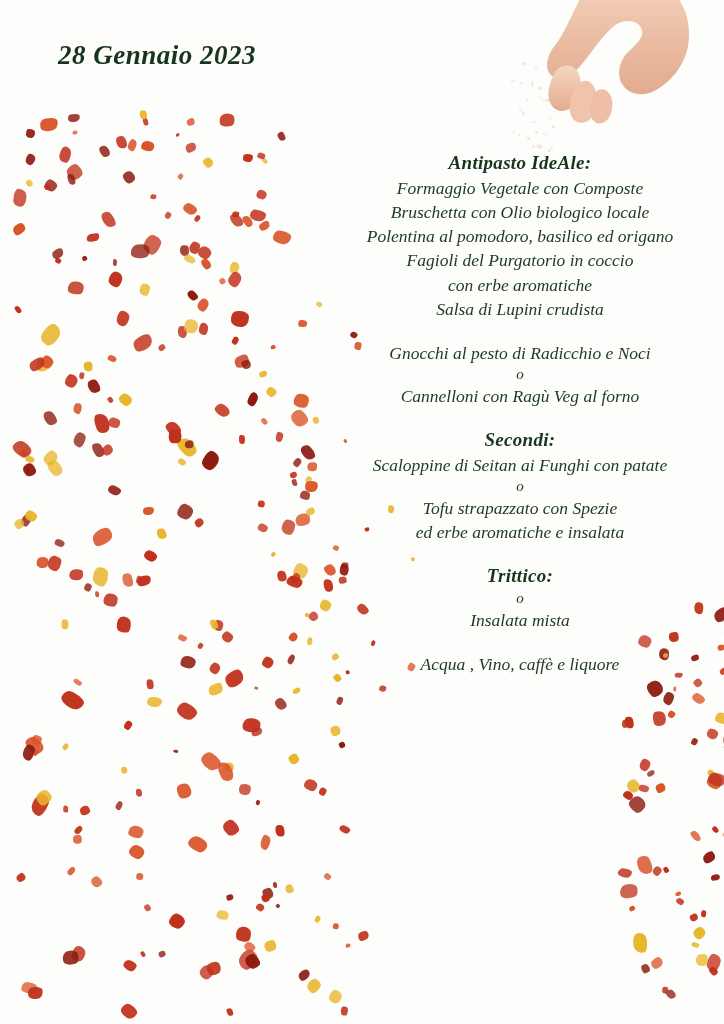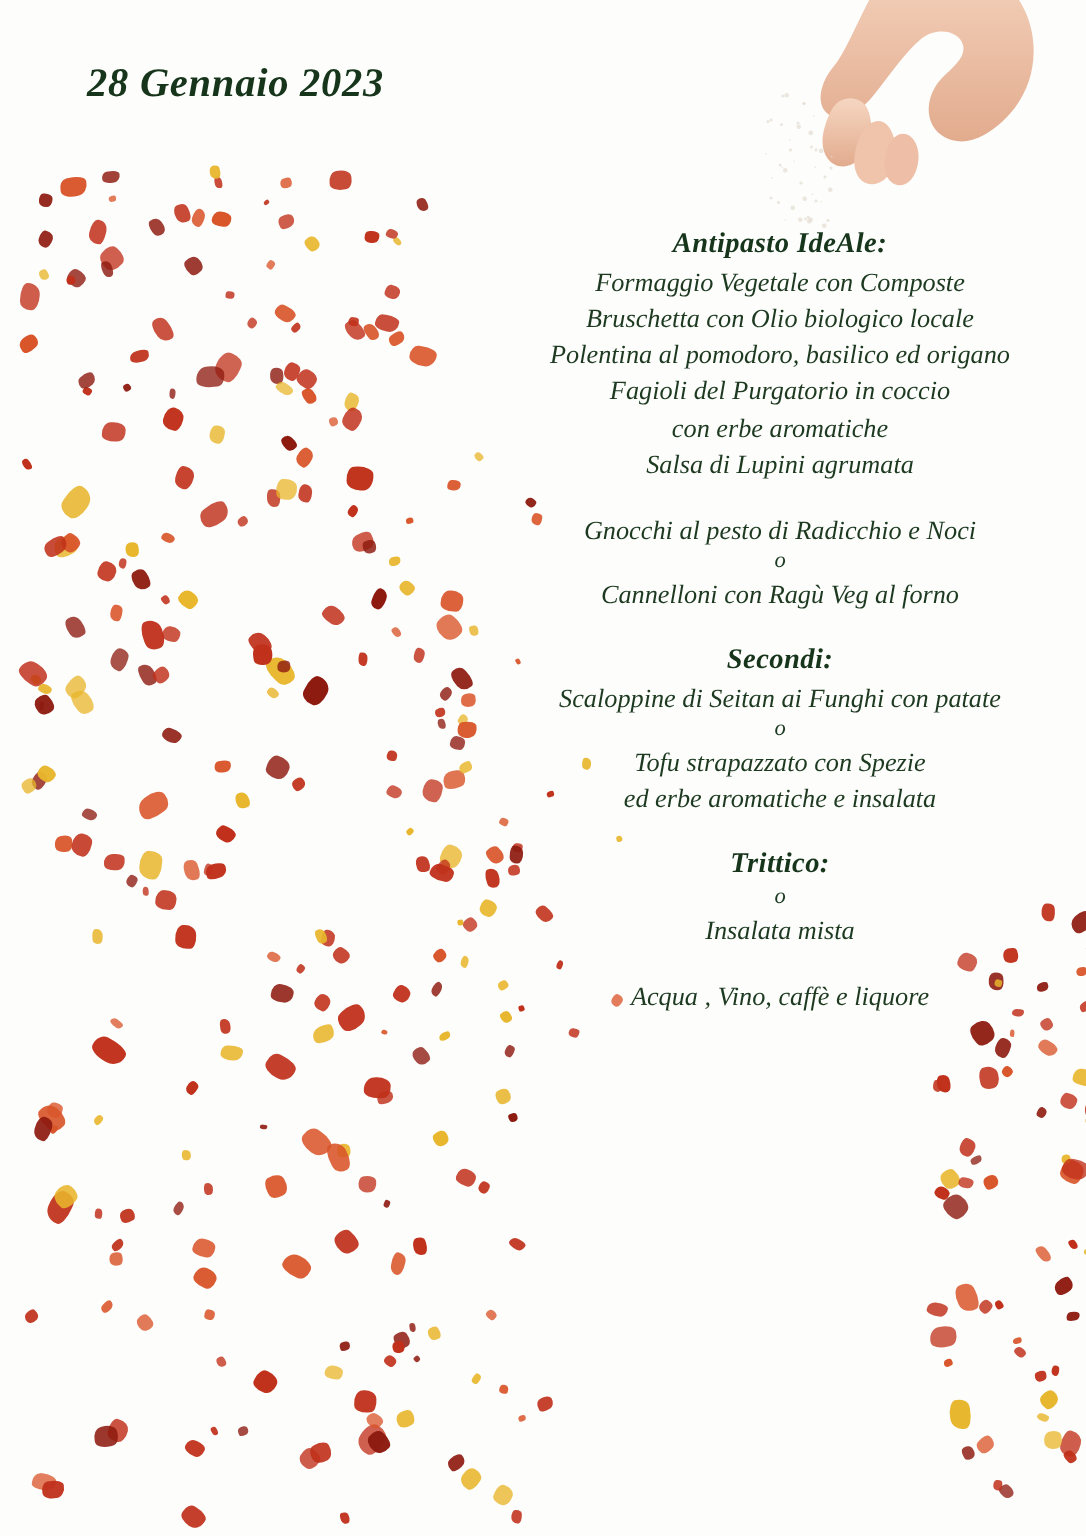--- a/index.html
+++ b/index.html
@@ -521,21 +521,21 @@
 
   <div class="menu">
 
     <div class="section sec-antipasto">
       <div class="section-title">Antipasto IdeAle:</div>
       <div class="line">Formaggio Vegetale con Composte</div>
       <div class="line">Bruschetta con Olio biologico locale</div>
       <div class="line">Polentina al pomodoro, basilico ed origano</div>
       <div class="line">Fagioli del Purgatorio in coccio</div>
       <div class="line">con erbe aromatiche</div>
-      <div class="line">Salsa di Lupini agrumata</div>
+      <div class="line">Salsa di Lupini crudista</div>
     </div>
 
     <div class="section sec-primi">
       <div class="line">Gnocchi al pesto di Radicchio e Noci</div>
       <div class="line sep">o</div>
       <div class="line">Cannelloni  con Ragù Veg al forno</div>
     </div>
 
     <div class="section sec-secondi">
       <div class="section-title">Secondi:</div>

